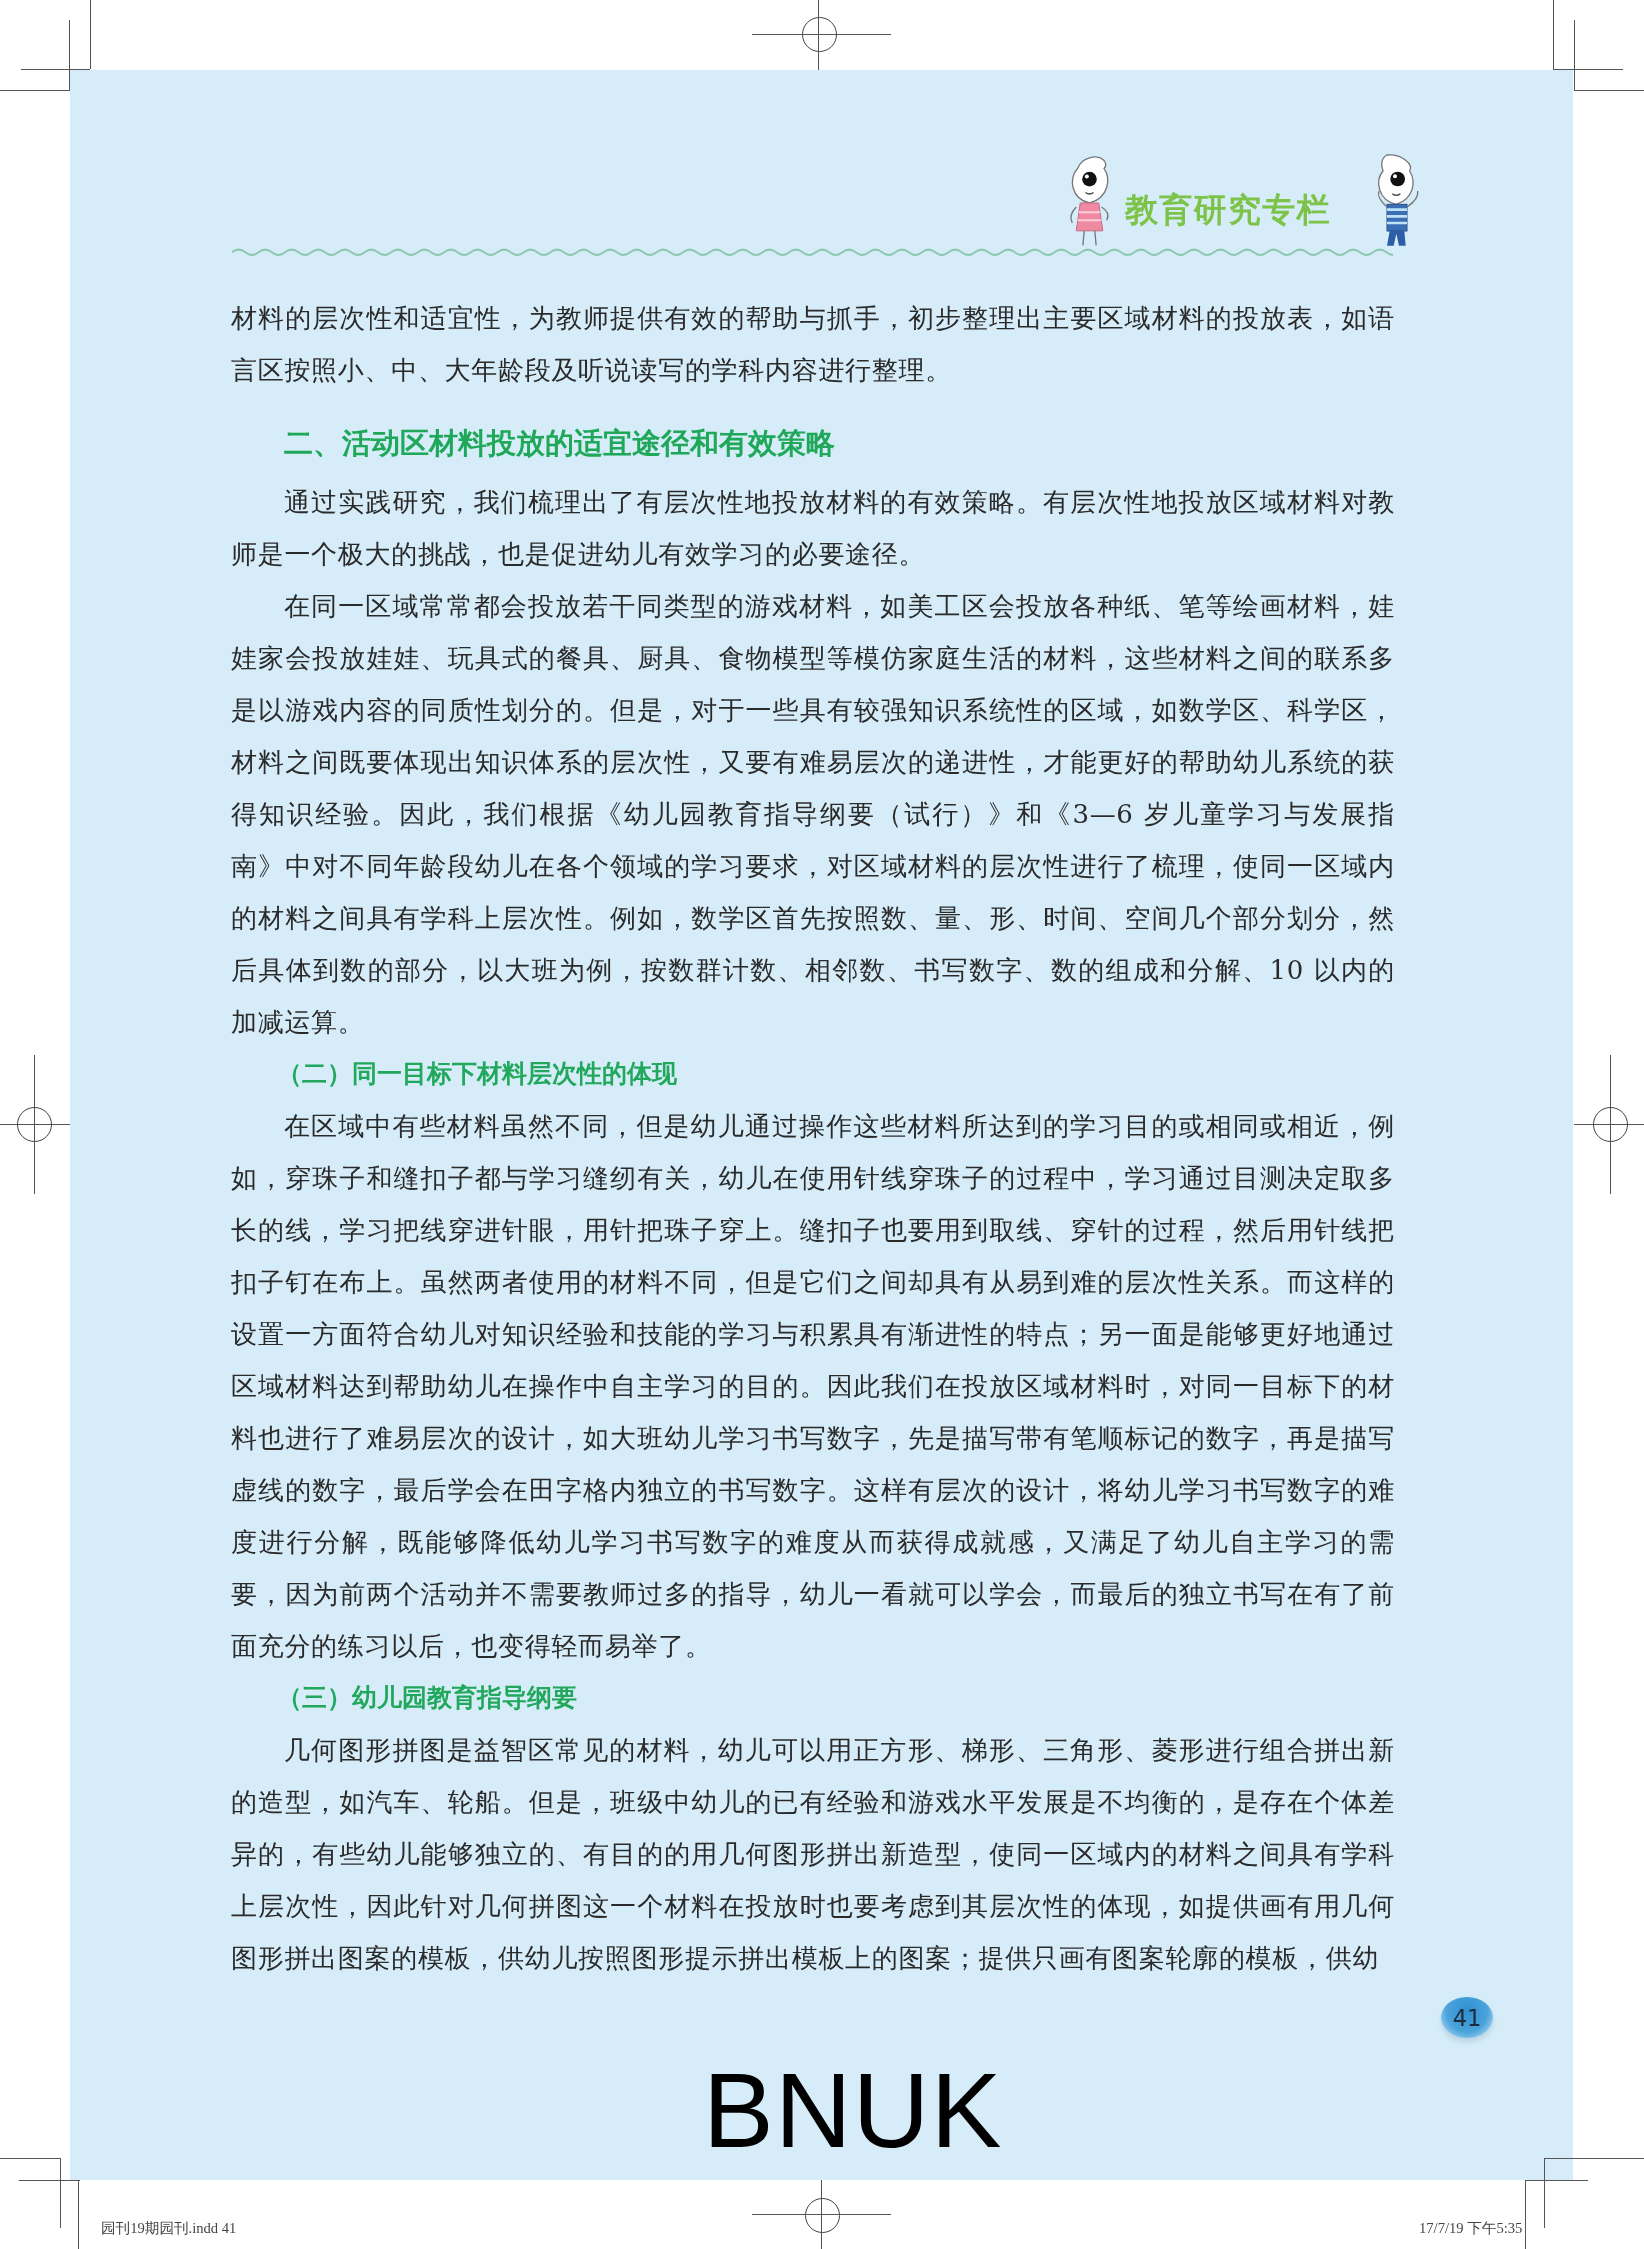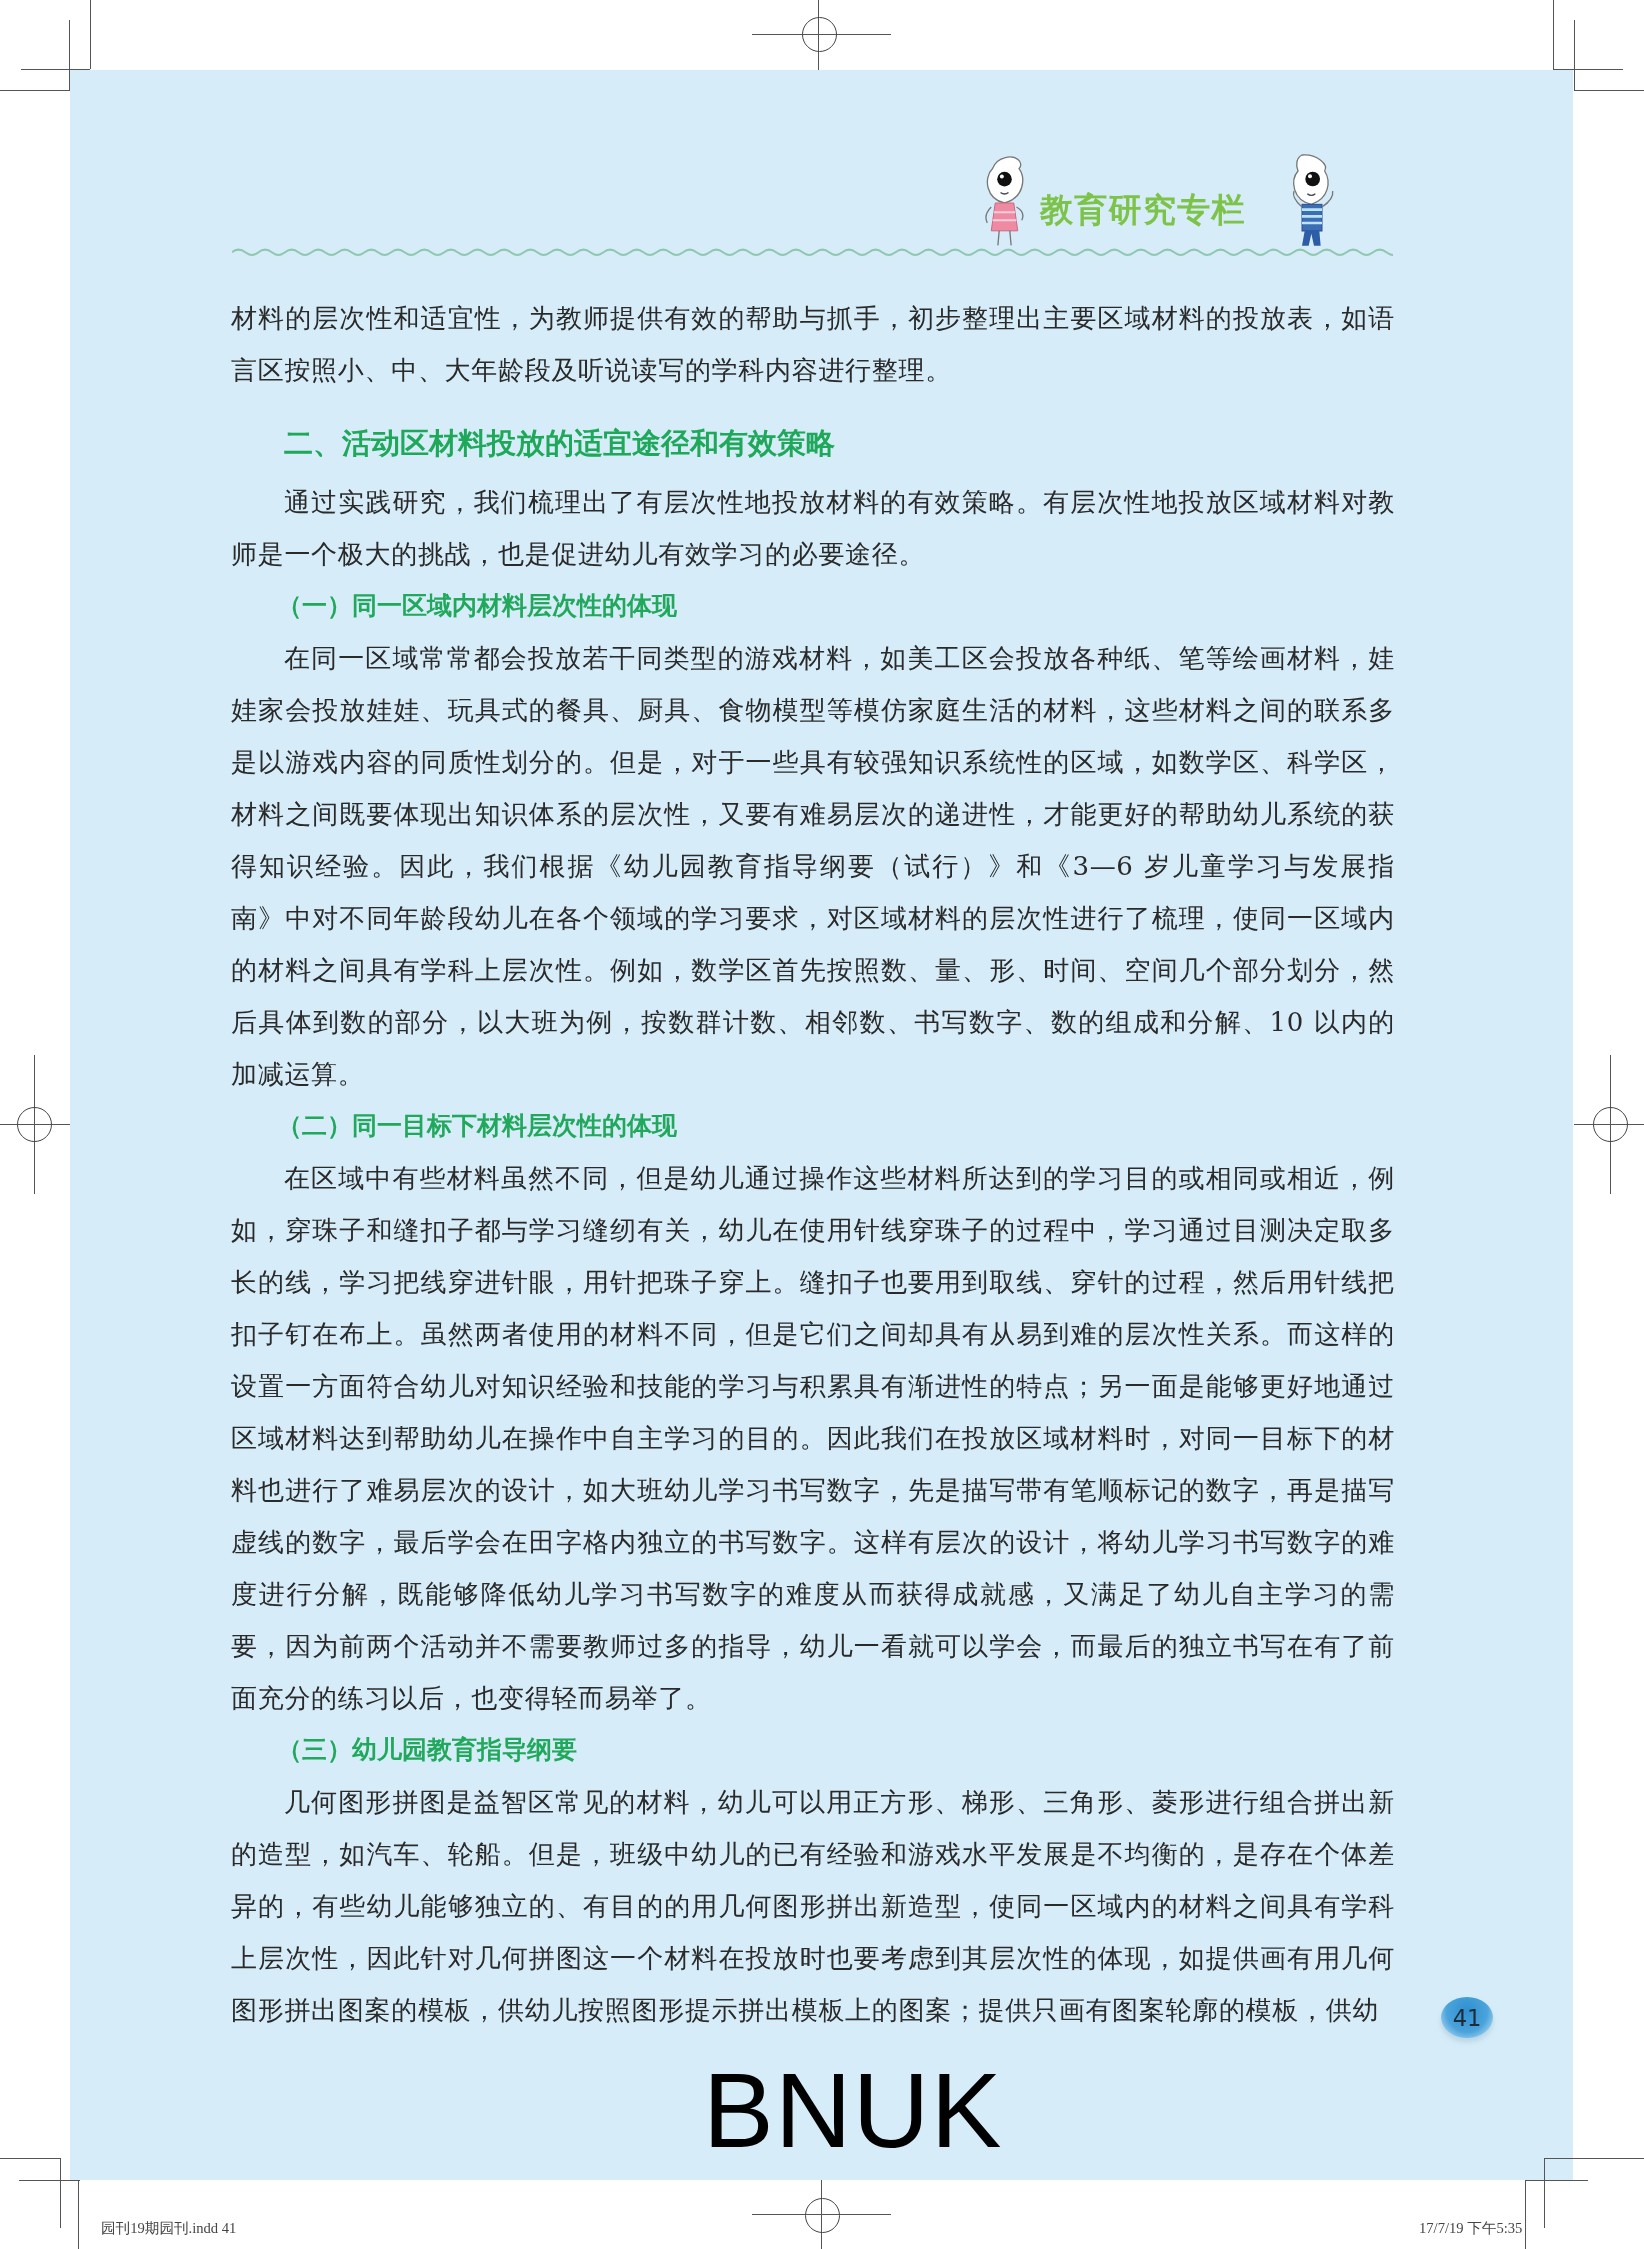--- a/index.html
+++ b/index.html
@@ -28,21 +28,21 @@
     .reg {
       position: absolute;
       width: 35px; height: 35px;
       border: 1.3px solid #444;
       border-radius: 50%;
       box-sizing: border-box;
     }
     
     .header {
       position: absolute;
-      left: 958px;
+      left: 1043px;
       top: 143px;
       width: 398px;
       height: 106px;
     }
     .header-title {
       position: absolute;
       left: 82px;
       top: 45px;
       font-family: "DejaVu Sans", "Liberation Sans", sans-serif;
       font-weight: bold;
@@ -209,21 +209,20 @@
 
 <svg class="wave" viewBox="0 0 1750 16" preserveAspectRatio="none">
   <path d="M0 8 q 10 -8 20 0 t 20 0 t 20 0 t 20 0 t 20 0 t 20 0 t 20 0 t 20 0 t 20 0 t 20 0 t 20 0 t 20 0 t 20 0 t 20 0 t 20 0 t 20 0 t 20 0 t 20 0 t 20 0 t 20 0 t 20 0 t 20 0 t 20 0 t 20 0 t 20 0 t 20 0 t 20 0 t 20 0 t 20 0 t 20 0 t 20 0 t 20 0 t 20 0 t 20 0 t 20 0 t 20 0 t 20 0 t 20 0 t 20 0 t 20 0 t 20 0 t 20 0 t 20 0 t 20 0 t 20 0 t 20 0 t 20 0 t 20 0 t 20 0 t 20 0 t 20 0 t 20 0 t 20 0 t 20 0 t 20 0 t 20 0 t 20 0 t 20 0 t 20 0 t 20 0 t 20 0 t 20 0 t 20 0 t 20 0 t 20 0 t 20 0 t 20 0 t 20 0 t 20 0 t 20 0 t 20 0 t 20 0 t 20 0 t 20 0 t 20 0 t 20 0 t 20 0 t 20 0 t 20 0 t 20 0 t 20 0 t 20 0 t 20 0 t 20 0 t 20 0 t 20 0 t 20 0 t 20 0 t 20 0 t 20 0" stroke="#8fc7b0" stroke-width="3" fill="none"></path>
 </svg>
 
 <div class="content">
   <p class="para">材料的层次性和适宜性，为教师提供有效的帮助与抓手，初步整理出主要区域材料的投放表，如语言区按照小、中、大年龄段及听说读写的学科内容进行整理。</p>
   <h2 class="h2">二、活动区材料投放的适宜途径和有效策略</h2>
   <p class="para indent">通过实践研究，我们梳理出了有层次性地投放材料的有效策略。有层次性地投放区域材料对教师是一个极大的挑战，也是促进幼儿有效学习的必要途径。</p>
 
-  <h3 class="h3">（一）同一区域内材料层次性的体现</h3>
   <p class="para indent">在同一区域常常都会投放若干同类型的游戏材料，如美工区会投放各种纸、笔等绘画材料，娃娃家会投放娃娃、玩具式的餐具、厨具、食物模型等模仿家庭生活的材料，这些材料之间的联系多是以游戏内容的同质性划分的。但是，对于一些具有较强知识系统性的区域，如数学区、科学区，材料之间既要体现出知识体系的层次性，又要有难易层次的递进性，才能更好的帮助幼儿系统的获得知识经验。因此，我们根据《幼儿园教育指导纲要（试行）》和《3—6 岁儿童学习与发展指南》中对不同年龄段幼儿在各个领域的学习要求，对区域材料的层次性进行了梳理，使同一区域内的材料之间具有学科上层次性。例如，数学区首先按照数、量、形、时间、空间几个部分划分，然后具体到数的部分，以大班为例，按数群计数、相邻数、书写数字、数的组成和分解、10 以内的加减运算。</p>
 
   <h3 class="h3">（二）同一目标下材料层次性的体现</h3>
   <p class="para indent">在区域中有些材料虽然不同，但是幼儿通过操作这些材料所达到的学习目的或相同或相近，例如，穿珠子和缝扣子都与学习缝纫有关，幼儿在使用针线穿珠子的过程中，学习通过目测决定取多长的线，学习把线穿进针眼，用针把珠子穿上。缝扣子也要用到取线、穿针的过程，然后用针线把扣子钉在布上。虽然两者使用的材料不同，但是它们之间却具有从易到难的层次性关系。而这样的设置一方面符合幼儿对知识经验和技能的学习与积累具有渐进性的特点；另一面是能够更好地通过区域材料达到帮助幼儿在操作中自主学习的目的。因此我们在投放区域材料时，对同一目标下的材料也进行了难易层次的设计，如大班幼儿学习书写数字，先是描写带有笔顺标记的数字，再是描写虚线的数字，最后学会在田字格内独立的书写数字。这样有层次的设计，将幼儿学习书写数字的难度进行分解，既能够降低幼儿学习书写数字的难度从而获得成就感，又满足了幼儿自主学习的需要，因为前两个活动并不需要教师过多的指导，幼儿一看就可以学会，而最后的独立书写在有了前面充分的练习以后，也变得轻而易举了。</p>
 
   <h3 class="h3">（三）幼儿园教育指导纲要</h3>
   <p class="para indent">几何图形拼图是益智区常见的材料，幼儿可以用正方形、梯形、三角形、菱形进行组合拼出新的造型，如汽车、轮船。但是，班级中幼儿的已有经验和游戏水平发展是不均衡的，是存在个体差异的，有些幼儿能够独立的、有目的的用几何图形拼出新造型，使同一区域内的材料之间具有学科上层次性，因此针对几何拼图这一个材料在投放时也要考虑到其层次性的体现，如提供画有用几何图形拼出图案的模板，供幼儿按照图形提示拼出模板上的图案；提供只画有图案轮廓的模板，供幼</p>
 </div>
 
 <div class="page-num">41</div>

